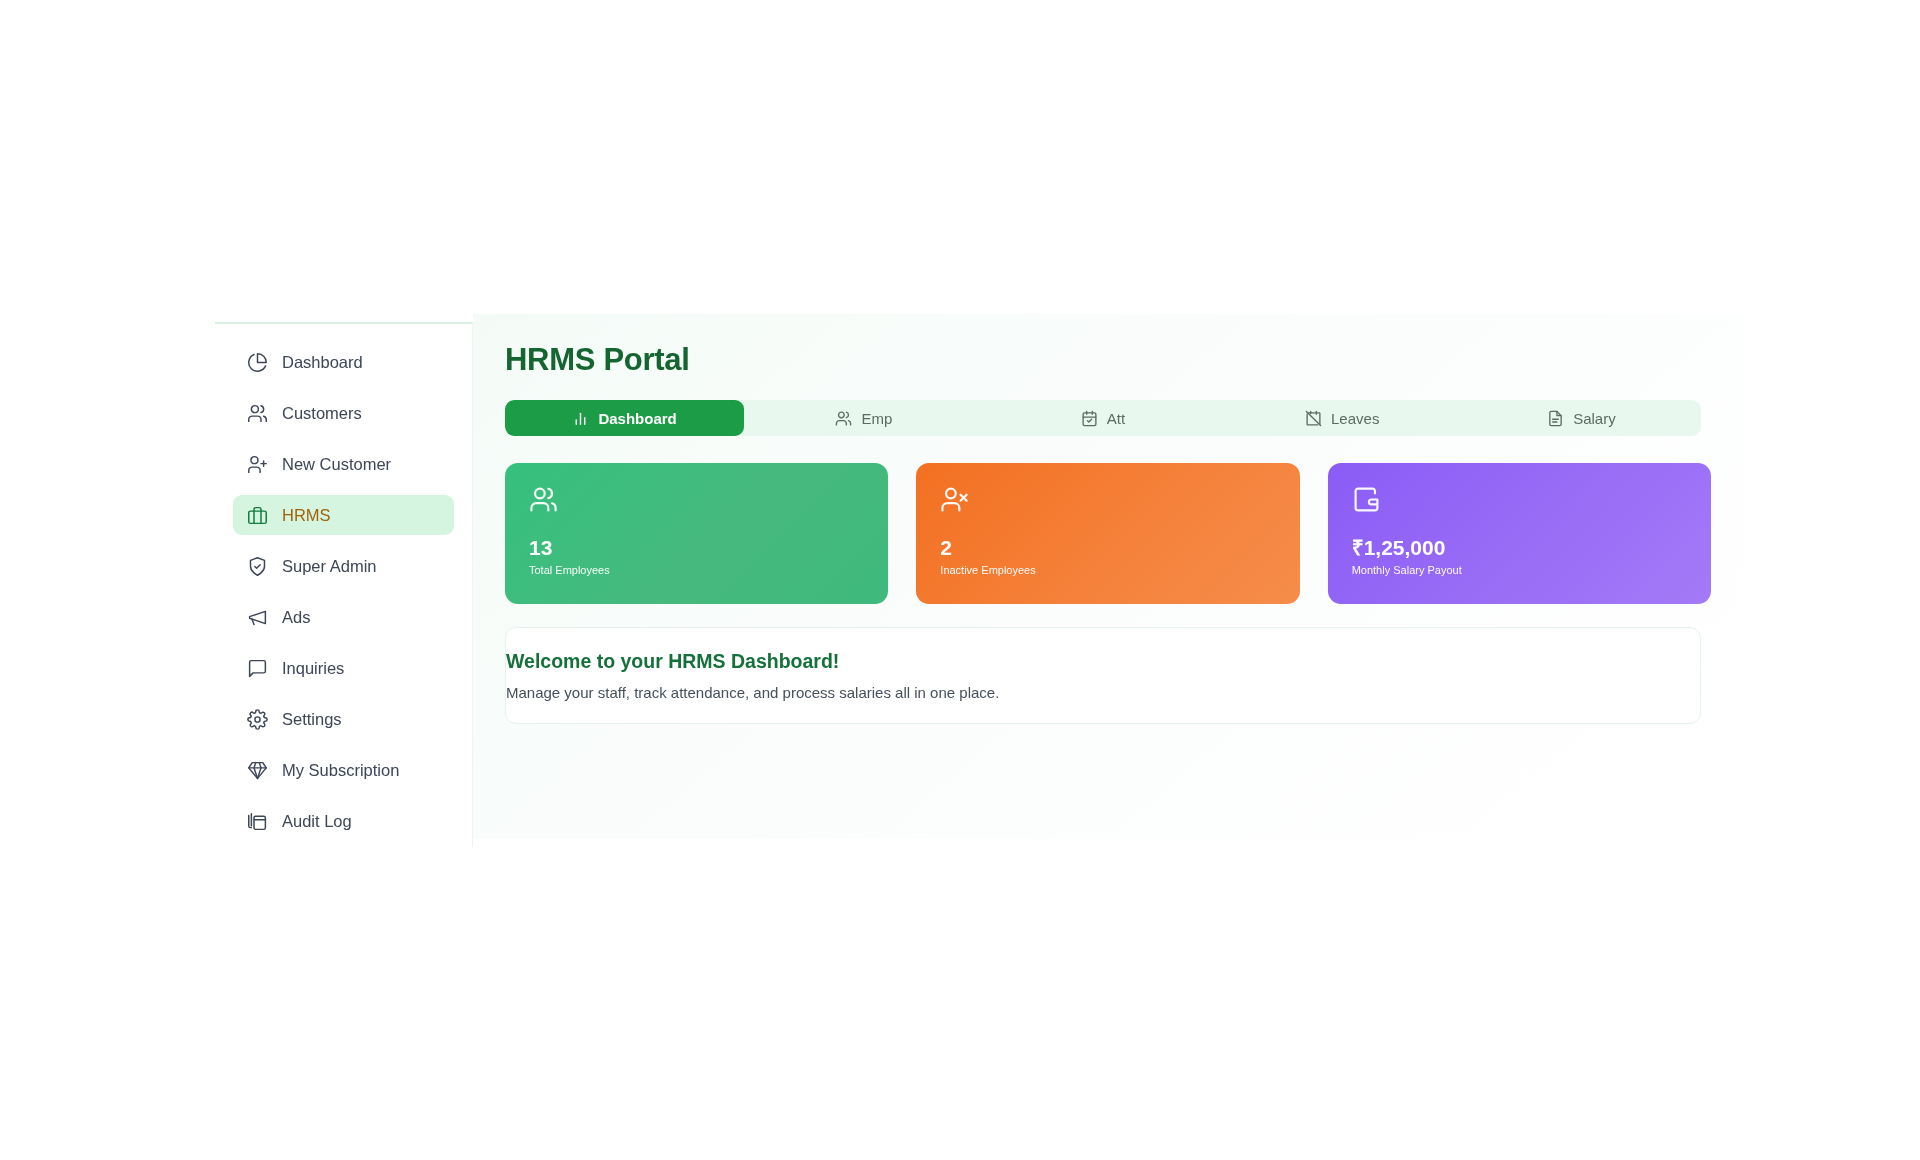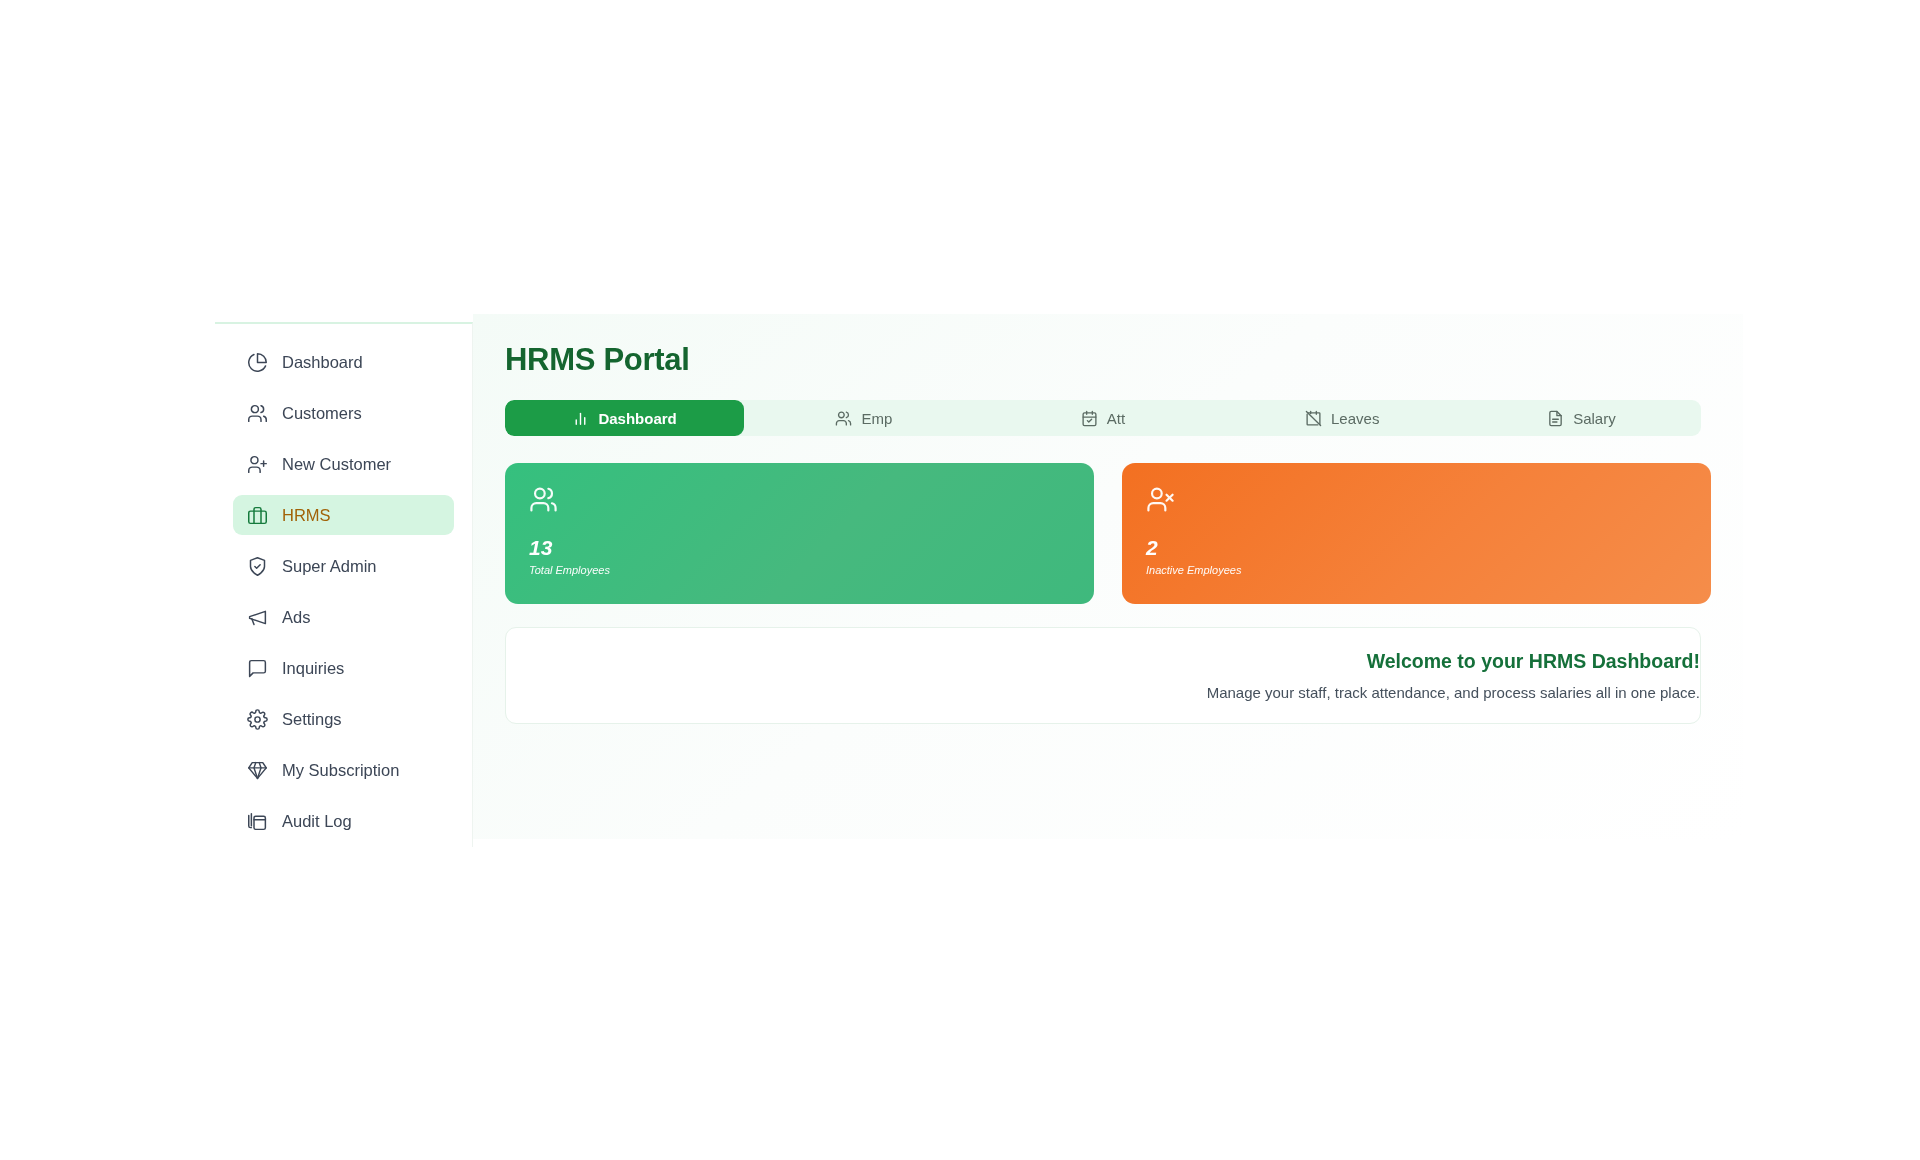--- a/index.html
+++ b/index.html
@@ -116,21 +116,20 @@
     margin-top: 27px;
   }
   .card {
     flex: 1 1 0;
     height: 141px;
     border-radius: 13px;
     padding: 22px 24px 0 24px;
     color: #ffffff;
     position: relative;
     overflow: hidden;
-    font-style: italic;
   }
   .card .card-ico { width: 29px; height: 29px; opacity: .95; }
   .card .card-ico svg { width: 29px; height: 29px; display: block; }
   .card .card-value {
     font-size: 21px;
     font-weight: bold;
     margin-top: 22px;
     line-height: 1.1;
   }
   .card .card-label {
@@ -146,21 +145,21 @@
   
   #welcome {
     margin-top: 23px;
     width: 1196px;
     height: 97px;
     background: #ffffff;
     border: 1px solid #e6f2ea;
     border-radius: 11px;
     display: flex;
     flex-direction: column;
-    align-items: flex-end;
+    align-items: flex-start;
     justify-content: center;
     gap: 11px;
   }
   #welcome-title {
     font-size: 19.5px;
     font-weight: bold;
     color: #15703a;
   }
   #welcome-sub {
     font-size: 15px;
@@ -374,20 +373,30 @@
             <path d="M16 21v-2a4 4 0 0 0-4-4H6a4 4 0 0 0-4 4v2"></path>
               <circle cx="9" cy="7" r="4"></circle>
             <line x1="17" y1="8" x2="22" y2="13"></line>
               <line x1="22" y1="8" x2="17" y2="13"></line>
           </svg>
         </span>
         <div class="card-value">2</div>
         <div class="card-label">Inactive Employees</div>
       </div>
 
+      <div class="card card-salary">
+        <span class="card-ico">
+          <svg viewBox="0 0 24 24" fill="none" stroke="currentColor" stroke-width="1.8" stroke-linecap="round" stroke-linejoin="round">
+            <path d="M19 7V5a2 2 0 0 0-2-2H5a2 2 0 0 0-2 2v14a2 2 0 0 0 2 2h14a2 2 0 0 0 2-2v-2"></path>
+            <path d="M21 12h-5a2 2 0 0 0 0 4h5z"></path>
+          </svg>
+        </span>
+        <div class="card-value">₹1,25,000</div>
+        <div class="card-label">Monthly Salary Payout</div>
+      </div>
 
     </div>
 
     <section id="welcome">
       <div id="welcome-title">Welcome to your HRMS Dashboard!</div>
       <div id="welcome-sub">Manage your staff, track attendance, and process salaries all in one place.</div>
     </section>
 
   </main>
 </div>

